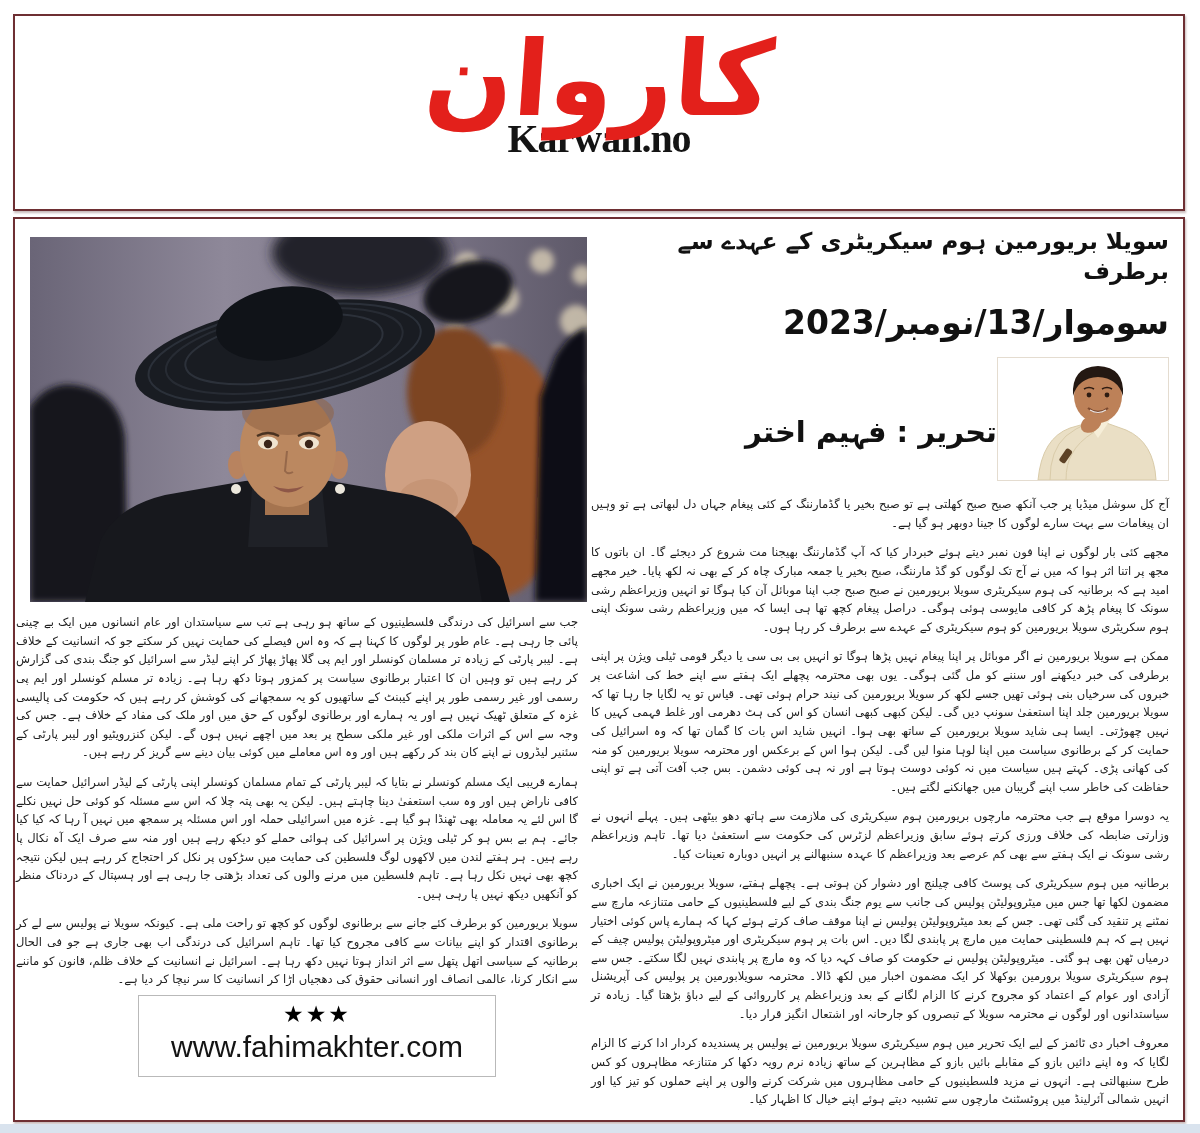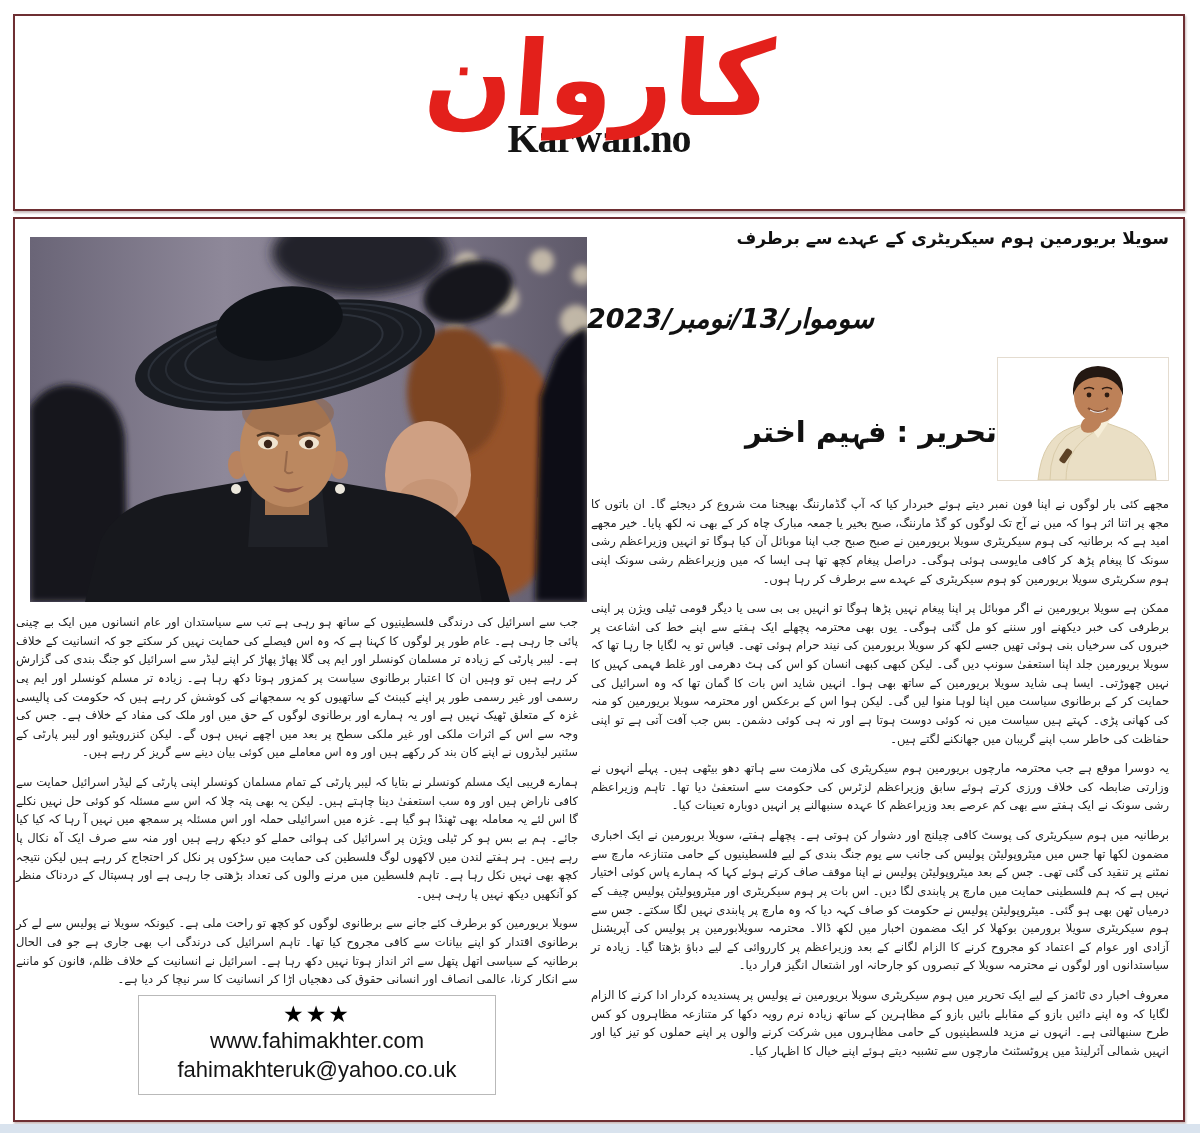--- a/index.html
+++ b/index.html
@@ -15,39 +15,39 @@
              margin-top:2px;transform:skewX(-4deg);}
   .logo-latin{font-family:"Liberation Serif","DejaVu Serif",serif;font-weight:700;
               font-size:40px;line-height:1;color:#141414;margin-top:-22px;letter-spacing:-1px;}
 
   
   .article-box{position:absolute;left:13px;top:217px;width:1168px;height:901px;
                border:2px solid #6e2f33;background:#ffffff;overflow:hidden;
                box-shadow:1px 2px 2px rgba(70,25,25,.3);}
 
   .headline{position:absolute;top:8px;right:14px;width:582px;direction:rtl;text-align:right;
-            font-size:17px;font-weight:bold;line-height:1.3;color:#111;}
-  .dateline{position:absolute;top:84px;right:14px;width:582px;direction:rtl;text-align:left;
-            font-size:27px;font-weight:bold;color:#111;font-style:italic;}
+            font-size:23px;font-weight:bold;line-height:1.3;color:#111;}
+  .dateline{position:absolute;top:84px;right:14px;width:582px;direction:rtl;text-align:right;
+            font-size:33px;font-weight:bold;color:#111;}
   .byline{position:absolute;top:196px;right:186px;direction:rtl;text-align:center;
           font-size:29px;font-weight:bold;color:#111;}
   .author-photo{position:absolute;top:138px;right:14px;width:170px;height:122px;
                 border:1px solid #e4dcd0;overflow:hidden;background:#fff;}
 
   .main-photo{position:absolute;left:15px;top:18px;width:557px;height:365px;overflow:hidden;}
 
   .col-right{position:absolute;top:276px;right:14px;width:578px;direction:rtl;}
   .col-left{position:absolute;top:394px;left:1px;width:562px;direction:rtl;}
   .body-para{margin:0 0 11px 0;font-size:11.5px;line-height:1.62;text-align:justify;color:#222;}
 
   .contact-box{position:absolute;left:123px;top:776px;width:348px;
                border:1px solid #b9b9b9;background:#ffffff;text-align:center;
                padding:6px 4px 10px 4px;}
   .stars{font-size:23px;line-height:1.1;color:#000;letter-spacing:2px;}
-  .contact-line{font-family:"Liberation Sans","DejaVu Sans",sans-serif;font-size:22px;
+  .contact-line{font-family:"Liberation Sans","DejaVu Sans",sans-serif;font-size:30px;
                 line-height:1.3;color:#141414;}
 
   .bottom-strip{position:absolute;left:0;top:1124px;width:1200px;height:9px;background:#d9e3ee;}
 </style>
 </head>
 <body>
 
 <div class="page">
 
   <div class="header-box">
@@ -137,35 +137,35 @@
           <ellipse cx="255" cy="118" rx="152" ry="50" fill="#191c22"></ellipse>
           <ellipse cx="255" cy="116" rx="138" ry="44" fill="none" stroke="#303640" stroke-width="2" opacity="0.8"></ellipse>
           <ellipse cx="255" cy="114" rx="120" ry="38" fill="none" stroke="#2a2f38" stroke-width="2" opacity="0.8"></ellipse>
           <ellipse cx="255" cy="112" rx="100" ry="31" fill="none" stroke="#343a45" stroke-width="2" opacity="0.7"></ellipse>
           <ellipse cx="255" cy="86" rx="64" ry="36" fill="#101318"></ellipse>
         </g>
       </svg>
     </div>
 
     <div class="col-right">
+      <p class="body-para" dir="rtl">آج کل سوشل میڈیا پر جب آنکھ صبح صبح کھلتی ہے تو صبح بخیر یا گڈمارننگ کے کئی پیغام جہاں دل لبھاتی ہے تو وہیں ان پیغامات سے بہت سارے لوگوں کا جینا دوبھر ہو گیا ہے۔</p>
       <p class="body-para" dir="rtl">مجھے کئی بار لوگوں نے اپنا فون نمبر دیتے ہوئے خبردار کیا کہ آپ گڈمارننگ بھیجنا مت شروع کر دیجئے گا۔ ان باتوں کا مجھ پر اتنا اثر ہوا کہ میں نے آج تک لوگوں کو گڈ مارننگ، صبح بخیر یا جمعہ مبارک چاہ کر کے بھی نہ لکھ پایا۔ خیر مجھے امید ہے کہ برطانیہ کی ہوم سیکریٹری سویلا بریورمین نے صبح صبح جب اپنا موبائل آن کیا ہوگا تو انہیں وزیراعظم رشی سونک کا پیغام پڑھ کر کافی مایوسی ہوئی ہوگی۔ دراصل پیغام کچھ تھا ہی ایسا کہ میں وزیراعظم رشی سونک اپنی ہوم سکریٹری سویلا بریورمین کو ہوم سیکریٹری کے عہدے سے برطرف کر رہا ہوں۔</p>
       <p class="body-para" dir="rtl">ممکن ہے سویلا بریورمین نے اگر موبائل پر اپنا پیغام نہیں پڑھا ہوگا تو انہیں بی بی سی یا دیگر قومی ٹیلی ویژن پر اپنی برطرفی کی خبر دیکھنے اور سننے کو مل گئی ہوگی۔ یوں بھی محترمہ پچھلے ایک ہفتے سے اپنے خط کی اشاعت پر خبروں کی سرخیاں بنی ہوئی تھیں جسے لکھ کر سویلا بریورمین کی نیند حرام ہوئی تھی۔ قیاس تو یہ لگایا جا رہا تھا کہ سویلا بریورمین جلد اپنا استعفیٰ سونپ دیں گی۔ لیکن کبھی کبھی انسان کو اس کی ہٹ دھرمی اور غلط فہمی کہیں کا نہیں چھوڑتی۔ ایسا ہی شاید سویلا بریورمین کے ساتھ بھی ہوا۔ انہیں شاید اس بات کا گمان تھا کہ وہ اسرائیل کی حمایت کر کے برطانوی سیاست میں اپنا لوہا منوا لیں گی۔ لیکن ہوا اس کے برعکس اور محترمہ سویلا بریورمین کو منہ کی کھانی پڑی۔ کہتے ہیں سیاست میں نہ کوئی دوست ہوتا ہے اور نہ ہی کوئی دشمن۔ بس جب آفت آتی ہے تو اپنی حفاظت کی خاطر سب اپنے گریبان میں جھانکنے لگتے ہیں۔</p>
       <p class="body-para" dir="rtl">یہ دوسرا موقع ہے جب محترمہ مارچوں بریورمین ہوم سیکریٹری کی ملازمت سے ہاتھ دھو بیٹھی ہیں۔ پہلے انہوں نے وزارتی ضابطہ کی خلاف ورزی کرتے ہوئے سابق وزیراعظم لزٹرس کی حکومت سے استعفیٰ دیا تھا۔ تاہم وزیراعظم رشی سونک نے ایک ہفتے سے بھی کم عرصے بعد وزیراعظم کا عہدہ سنبھالنے پر انہیں دوبارہ تعینات کیا۔</p>
       <p class="body-para" dir="rtl">برطانیہ میں ہوم سیکریٹری کی پوسٹ کافی چیلنج اور دشوار کن ہوتی ہے۔ پچھلے ہفتے، سویلا بریورمین نے ایک اخباری مضمون لکھا تھا جس میں میٹروپولیٹن پولیس کی جانب سے یوم جنگ بندی کے لیے فلسطینیوں کے حامی متنازعہ مارچ سے نمٹنے پر تنقید کی گئی تھی۔ جس کے بعد میٹروپولیٹن پولیس نے اپنا موقف صاف کرتے ہوئے کہا کہ ہمارے پاس کوئی اختیار نہیں ہے کہ ہم فلسطینی حمایت میں مارچ پر پابندی لگا دیں۔ اس بات پر ہوم سیکریٹری اور میٹروپولیٹن پولیس چیف کے درمیاں ٹھن بھی ہو گئی۔ میٹروپولیٹن پولیس نے حکومت کو صاف کہہ دیا کہ وہ مارچ پر پابندی نہیں لگا سکتے۔ جس سے ہوم سیکریٹری سویلا برورمین بوکھلا کر ایک مضمون اخبار میں لکھ ڈالا۔ محترمہ سویلابورمین پر پولیس کی آپریشنل آزادی اور عوام کے اعتماد کو مجروح کرنے کا الزام لگانے کے بعد وزیراعظم پر کارروائی کے لیے دباؤ بڑھتا گیا۔ زیادہ تر سیاستدانوں اور لوگوں نے محترمہ سویلا کے تبصروں کو جارحانہ اور اشتعال انگیز قرار دیا۔</p>
       <p class="body-para" dir="rtl">معروف اخبار دی ٹائمز کے لیے ایک تحریر میں ہوم سیکریٹری سویلا بریورمین نے پولیس پر پسندیدہ کردار ادا کرنے کا الزام لگایا کہ وہ اپنے دائیں بازو کے مقابلے بائیں بازو کے مظاہرین کے ساتھ زیادہ نرم رویہ دکھا کر متنازعہ مظاہروں کو کس طرح سنبھالتی ہے۔ انہوں نے مزید فلسطینیوں کے حامی مظاہروں میں شرکت کرنے والوں پر اپنے حملوں کو تیز کیا اور انہیں شمالی آئرلینڈ میں پروٹسٹنٹ مارچوں سے تشبیہ دیتے ہوئے اپنے خیال کا اظہار کیا۔</p>
     </div>
 
     <div class="col-left">
       <p class="body-para" dir="rtl">جب سے اسرائیل کی درندگی فلسطینیوں کے ساتھ ہو رہی ہے تب سے سیاستدان اور عام انسانوں میں ایک بے چینی پائی جا رہی ہے۔ عام طور پر لوگوں کا کہنا ہے کہ وہ اس فیصلے کی حمایت نہیں کر سکتے جو کہ انسانیت کے خلاف ہے۔ لیبر پارٹی کے زیادہ تر مسلمان کونسلر اور ایم پی گلا پھاڑ پھاڑ کر اپنے لیڈر سے اسرائیل کو جنگ بندی کی گزارش کر رہے ہیں تو وہیں ان کا اعتبار برطانوی سیاست پر کمزور ہوتا دکھ رہا ہے۔ زیادہ تر مسلم کونسلر اور ایم پی رسمی اور غیر رسمی طور پر اپنے کیبنٹ کے ساتھیوں کو یہ سمجھانے کی کوشش کر رہے ہیں کہ حکومت کی پالیسی غزہ کے متعلق ٹھیک نہیں ہے اور یہ ہمارے اور برطانوی لوگوں کے حق میں اور ملک کی مفاد کے خلاف ہے۔ جس کی وجہ سے اس کے اثرات ملکی اور غیر ملکی سطح پر بعد میں اچھے نہیں ہوں گے۔ لیکن کنزرویٹیو اور لیبر پارٹی کے سئنیر لیڈروں نے اپنے کان بند کر رکھے ہیں اور وہ اس معاملے میں کوئی بیان دینے سے گریز کر رہے ہیں۔</p>
       <p class="body-para" dir="rtl">ہمارے قریبی ایک مسلم کونسلر نے بتایا کہ لیبر پارٹی کے تمام مسلمان کونسلر اپنی پارٹی کے لیڈر اسرائیل حمایت سے کافی ناراض ہیں اور وہ سب استعفیٰ دینا چاہتے ہیں۔ لیکن یہ بھی پتہ چلا کہ اس سے مسئلہ کو کوئی حل نہیں نکلے گا اس لئے یہ معاملہ بھی ٹھنڈا ہو گیا ہے۔ غزہ میں اسرائیلی حملہ اور اس مسئلہ پر سمجھ میں نہیں آ رہا کہ کیا کیا جائے۔ ہم بے بس ہو کر ٹیلی ویژن پر اسرائیل کی ہوائی حملے کو دیکھ رہے ہیں اور منہ سے صرف ایک آہ نکال پا رہے ہیں۔ ہر ہفتے لندن میں لاکھوں لوگ فلسطین کی حمایت میں سڑکوں پر نکل کر احتجاج کر رہے ہیں لیکن نتیجہ کچھ بھی نہیں نکل رہا ہے۔ تاہم فلسطین میں مرنے والوں کی تعداد بڑھتی جا رہی ہے اور ہسپتال کے دردناک منظر کو آنکھیں دیکھ نہیں پا رہی ہیں۔</p>
       <p class="body-para" dir="rtl">سویلا بریورمین کو برطرف کئے جانے سے برطانوی لوگوں کو کچھ تو راحت ملی ہے۔ کیونکہ سویلا نے پولیس سے لے کر برطانوی اقتدار کو اپنے بیانات سے کافی مجروح کیا تھا۔ تاہم اسرائیل کی درندگی اب بھی جاری ہے جو فی الحال برطانیہ کے سیاسی اتھل پتھل سے اثر انداز ہوتا نہیں دکھ رہا ہے۔ اسرائیل نے انسانیت کے خلاف ظلم، قانون کو ماننے سے انکار کرنا، عالمی انصاف اور انسانی حقوق کی دھجیاں اڑا کر انسانیت کا سر نیچا کر دیا ہے۔</p>
     </div>
 
     <div class="contact-box">
       <div class="stars">★★★</div>
       <div class="contact-line">www.fahimakhter.com</div>
-      <div class="contact-line">fahimakhteruk@yahoo.co.uk</div>
     </div>
 
   </div>
 
   <div class="bottom-strip"></div>
 </div>
 
 </body></html>

